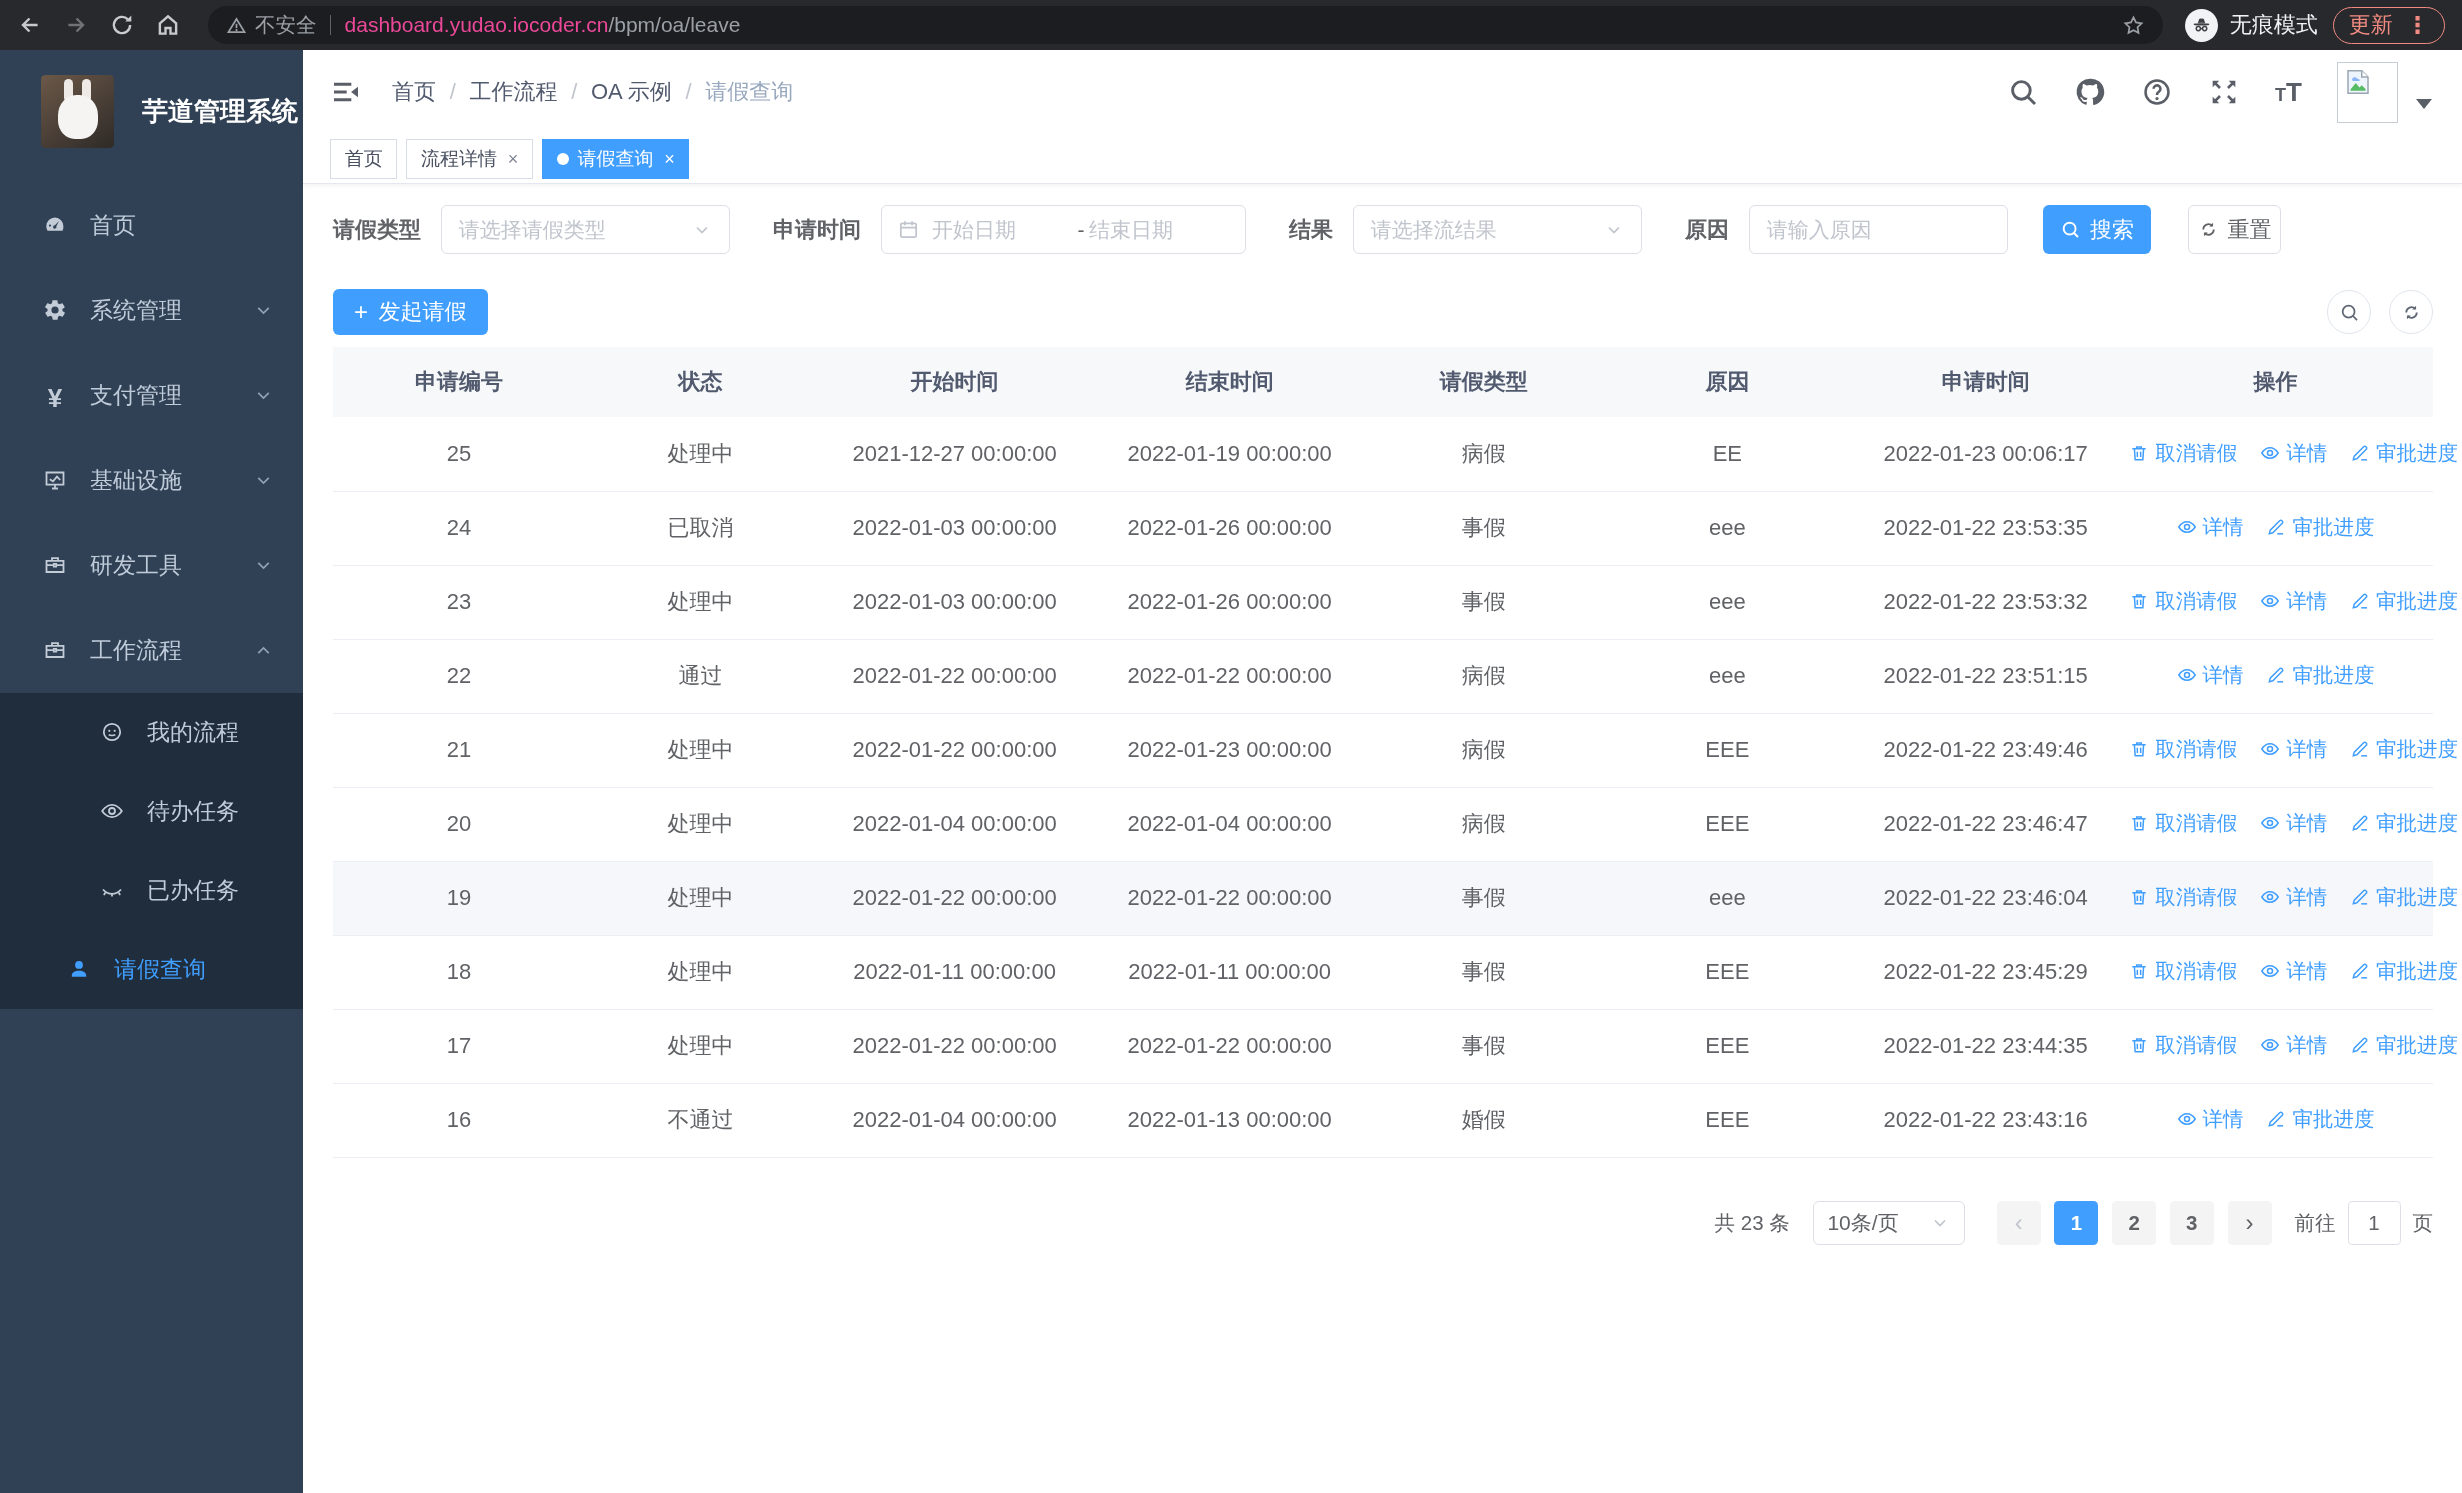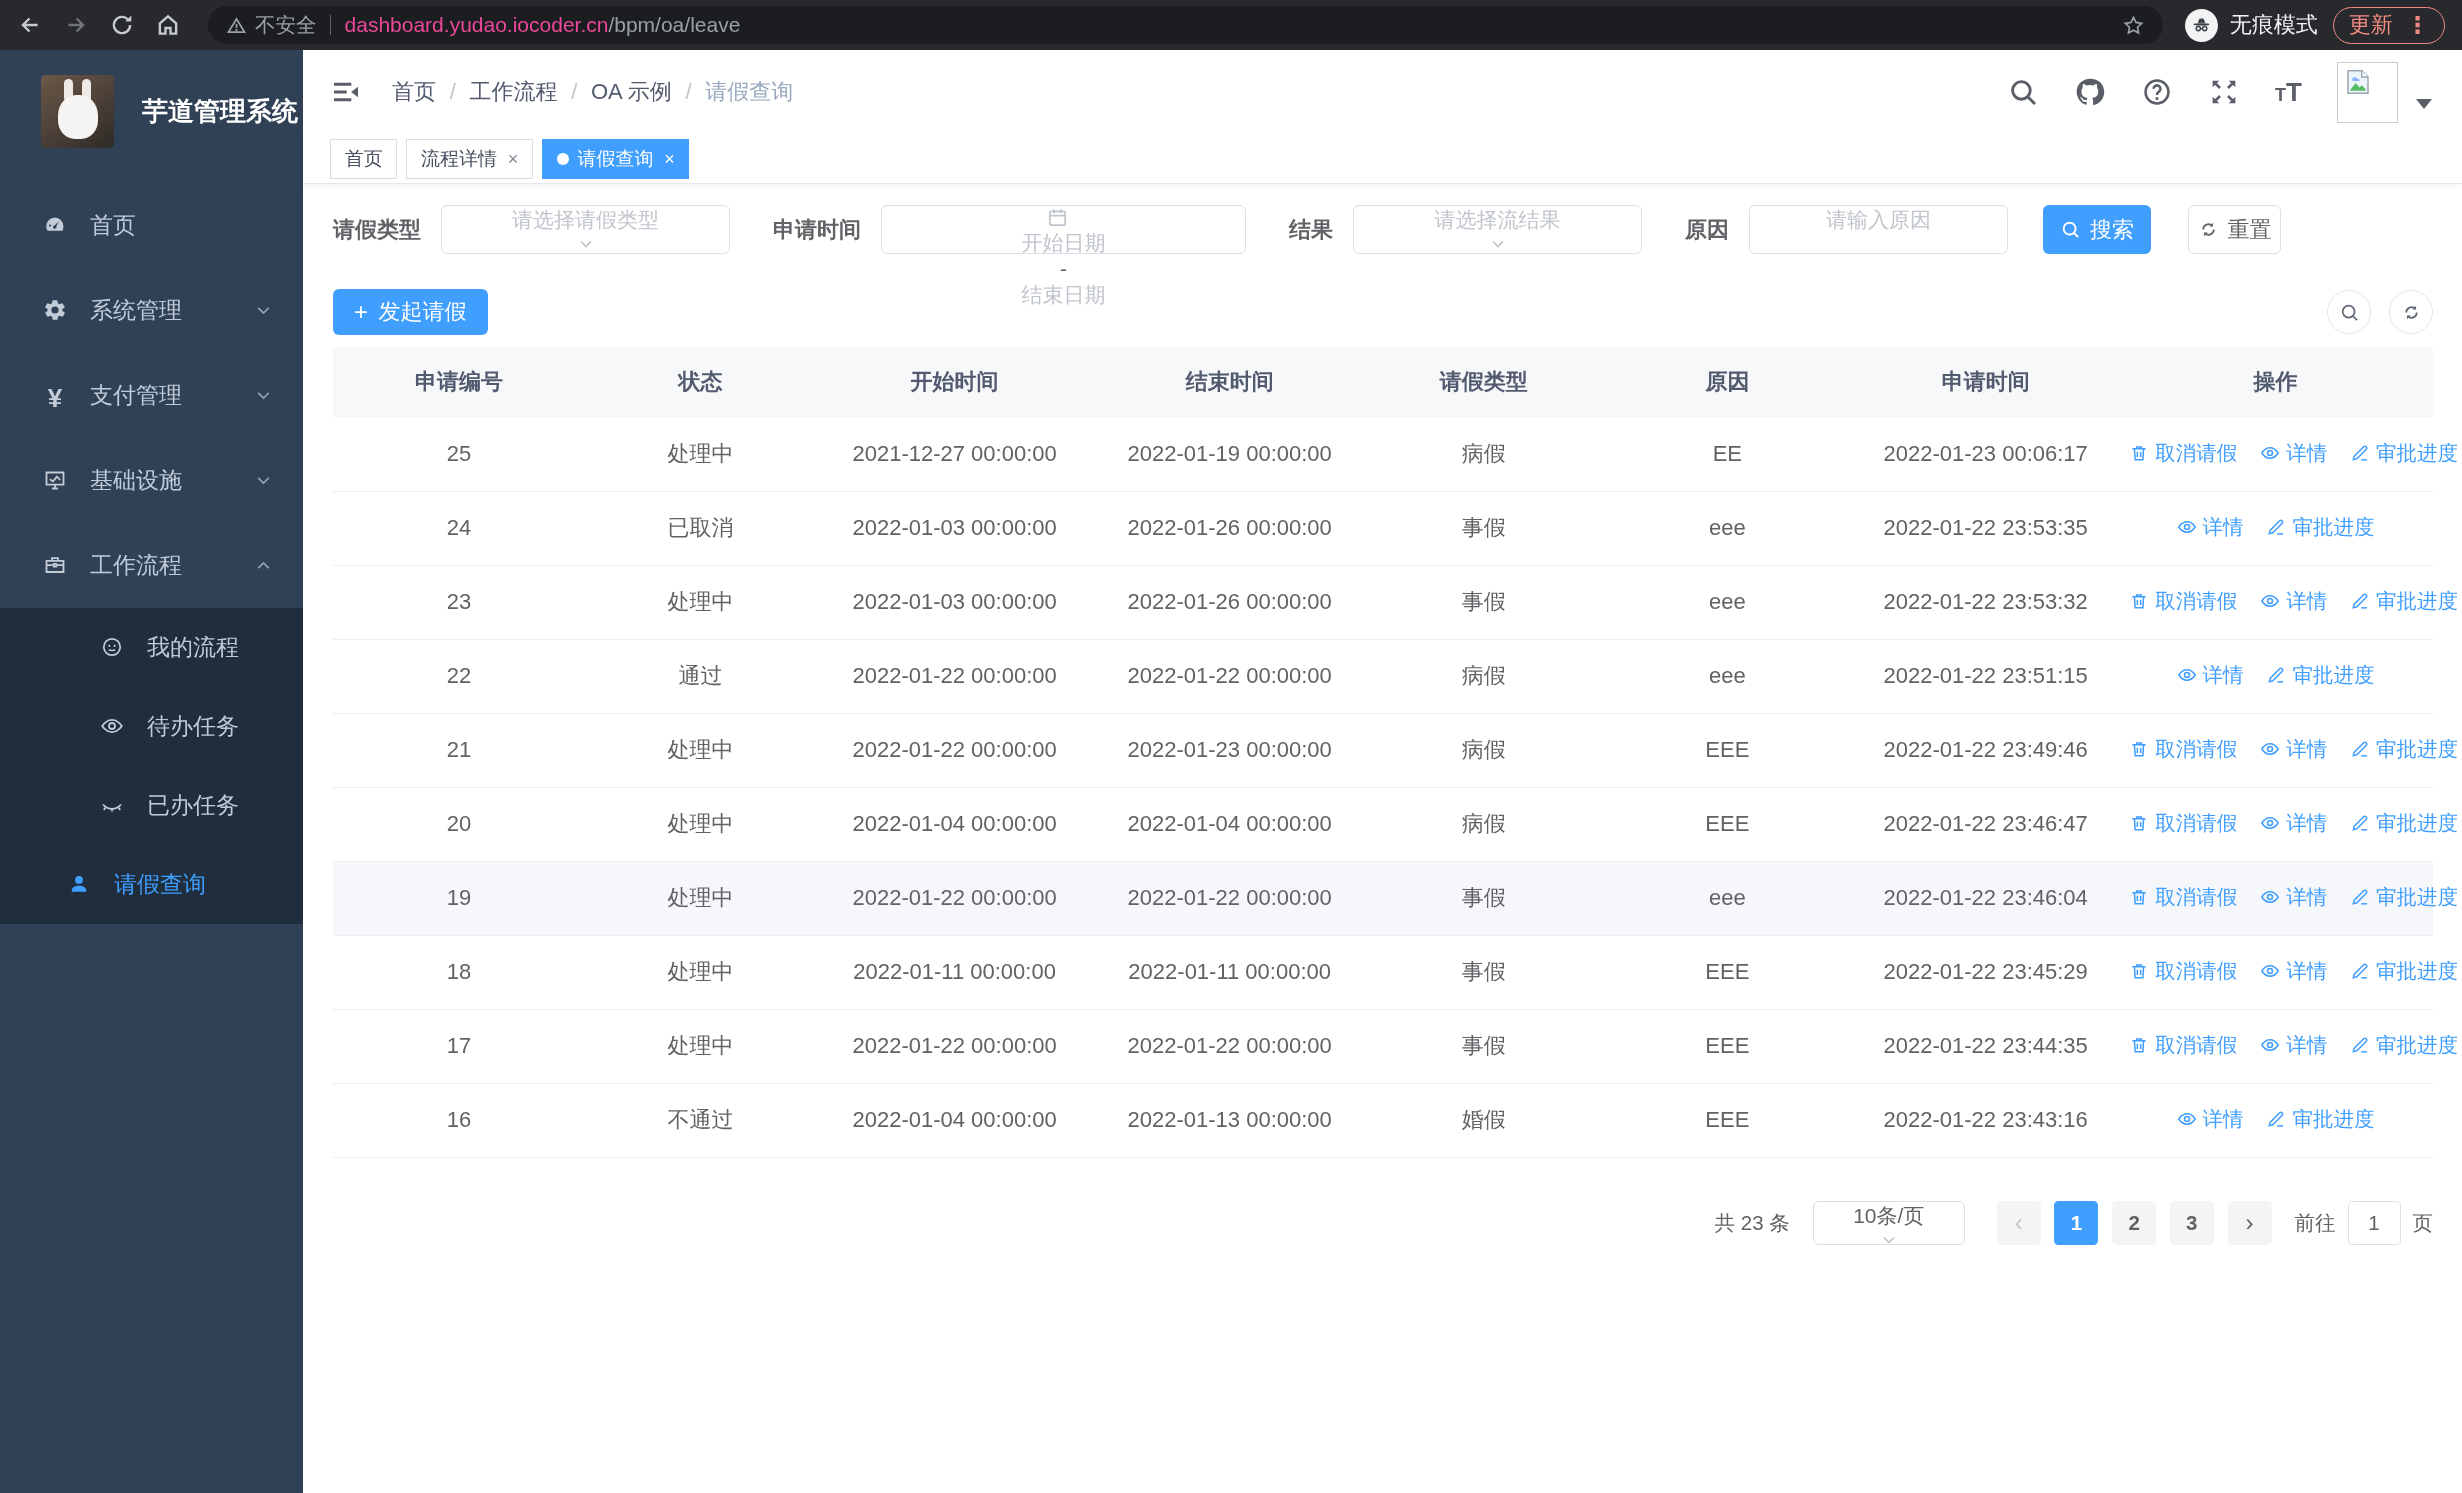--- a/index.html
+++ b/index.html
@@ -77,21 +77,21 @@
   .tab.closable .x { display:block; }
   .tab.active { background:#409EFF; border-color:#409EFF; color:#fff; }
   .tab.active .dot { display:block; }
   .tab.active .x { color:#fff; }
 
   
   .content { padding:21px 29px 0 30px; flex:1; }
   .filters { display:flex; align-items:center; flex-wrap:nowrap; }
   .flabel { font-size:22px; font-weight:700; color:#606266; margin-right:20px; white-space:nowrap; }
   .fgap { margin-left:43px; }
-  .box { height:49px; border:1.5px solid #dcdfe6; border-radius:6px; background:#fff; display:flex; align-items:center; font-size:21px;flex-direction:column; }
+  .box { height:49px; border:1.5px solid #dcdfe6; border-radius:6px; background:#fff; display:flex; align-items:center; font-size:21px; }
   .select { justify-content:space-between; padding:0 16.7px; cursor:pointer; }
   .ph { color:#c0c4cc; white-space:nowrap; }
   .selcaret { width:20px; height:20px; color:#c0c4cc; }
   .w380 { width:289px; } .w340 { width:259px; }
   .daterange { width:365px; padding:0 15px; }
   .daterange .icon { width:23px; height:23px; color:#c0c4cc; margin-right:12px; flex:none; }
   .daterange .dph { flex:1; text-align:left; color:#c0c4cc; white-space:nowrap; }
   .daterange .rsep { color:#606266; margin:0 4.6px; }
   .btn { height:49px; border-radius:6px; display:inline-flex; align-items:center; justify-content:center; font-size:22px; cursor:pointer; border:1.5px solid transparent; white-space:nowrap; }
   .btn .icon { width:21px; height:21px; margin-right:9px; }
@@ -241,20 +241,33 @@
               <path fill="none" stroke="currentColor" stroke-width="2" d="M6 9l6 6 6-6"></path>
             </svg>
           </span>
         </div>
         <div class="mi l1">
           <span class="icon micon">
             <svg viewBox="0 0 24 24">
               <path fill="none" stroke="currentColor" stroke-width="1.8" d="M3.5 7.8h17V19h-17zM9 7.8V5.2h6v2.6M3.5 12.2h7.5M13 12.2h7.5M10.8 10.8h2.4v2.8h-2.4z"></path>
             </svg>
           </span>
+          <span class="milabel">研发工具</span>
+          <span class="icon chev down">
+            <svg viewBox="0 0 24 24">
+              <path fill="none" stroke="currentColor" stroke-width="2" d="M6 9l6 6 6-6"></path>
+            </svg>
+          </span>
+        </div>
+        <div class="mi l1">
+          <span class="icon micon">
+            <svg viewBox="0 0 24 24">
+              <path fill="none" stroke="currentColor" stroke-width="1.8" d="M3.5 7.8h17V19h-17zM9 7.8V5.2h6v2.6M3.5 12.2h7.5M13 12.2h7.5M10.8 10.8h2.4v2.8h-2.4z"></path>
+            </svg>
+          </span>
           <span class="milabel">工作流程</span>
           <span class="icon chev up">
             <svg viewBox="0 0 24 24">
               <path fill="none" stroke="currentColor" stroke-width="2" d="M6 9l6 6 6-6"></path>
             </svg>
           </span>
         </div>
         <div class="submenu">
           <div class="mi l3">
             <span class="icon micon">

